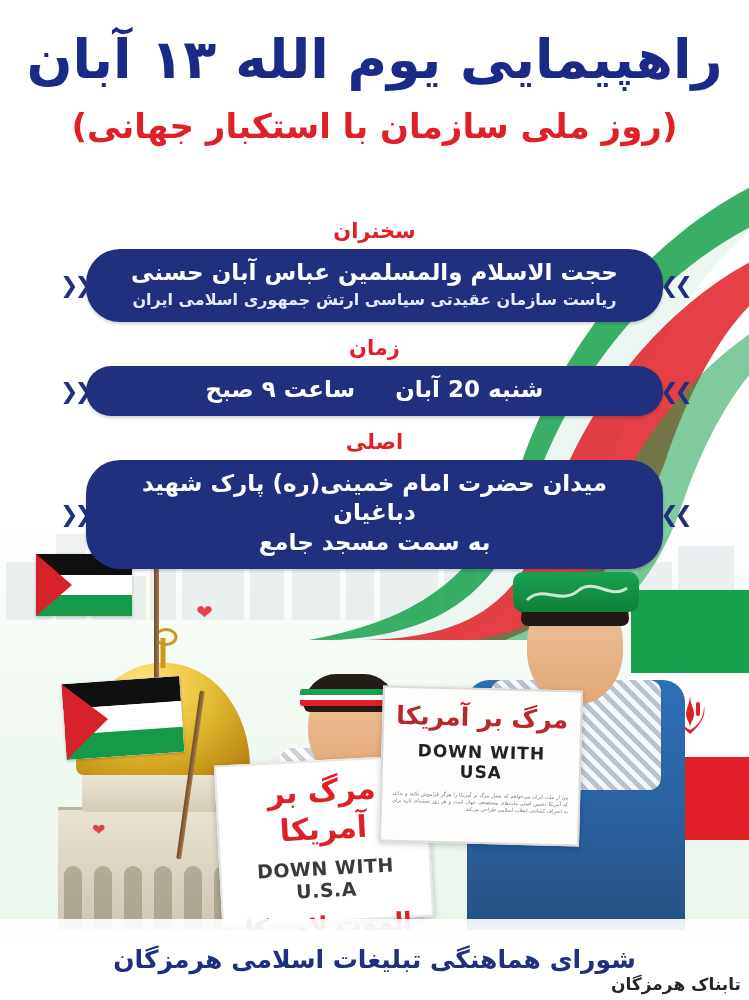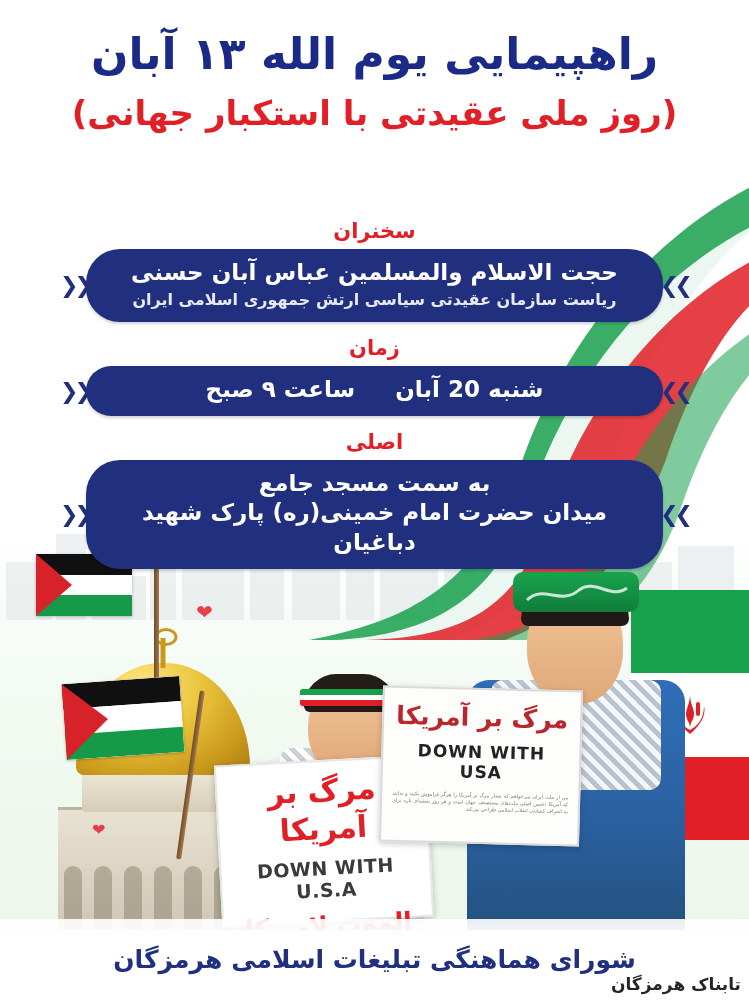--- a/index.html
+++ b/index.html
@@ -58,21 +58,21 @@
 
   
   .headline {
     position: absolute;
     top: 26px;
     left: 0; right: 0;
     text-align: center;
     z-index: 6;
   }
   .headline .line1 {
-    font-size: 44px;
+    font-size: 54px;
     font-weight: bold;
     color: #1b2a86;
     letter-spacing: 0px;
     line-height: 1.25;
     padding: 0 26px;
     text-shadow: 0 1px 0 #ffffff;
   }
   .headline .line2 {
     margin-top: 10px;
     font-size: 34px;
@@ -480,21 +480,21 @@
     <svg class="ribbon" viewBox="0 0 520 470" preserveAspectRatio="none">
       <path d="M520,0 C410,40 300,150 250,300 C215,405 150,450 40,470 L180,470 C280,430 320,360 350,270 C395,135 470,60 520,36 Z" fill="#18a04c" opacity="0.85"></path>
       <path d="M520,40 C415,78 310,182 262,325 C230,425 168,465 64,470 L200,470 C296,432 340,366 372,280 C414,156 476,92 520,72 Z" fill="#ffffff" opacity="0.9"></path>
       <path d="M520,74 C420,112 322,212 278,348 C250,436 196,468 96,470 L236,470 C326,436 364,372 396,292 C434,178 482,124 520,106 Z" fill="#e01f26" opacity="0.85"></path>
       <path d="M520,140 C440,180 360,270 330,370 C312,430 270,460 205,470 L300,470 C360,442 392,396 414,332 C446,240 486,190 520,168 Z" fill="#18a04c" opacity="0.55"></path>
     </svg>
   </div>
 
   <div class="headline">
     <div class="line1">راهپیمایی یوم الله ۱۳ آبان</div>
-    <div class="line2">(روز ملی عقیدتی با استکبار جهانی)</div>
+    <div class="line2">(روز ملی سازمان با استکبار جهانی)</div>
   </div>
 
   <div class="info">
 
     <div class="info-group">
       <div class="info-label">سخنران</div>
       <div class="pill-wrap">
         <span class="chev right">❯❯</span>
         <span class="chev left">❮❮</span>
         <div class="pill">
@@ -518,22 +518,22 @@
         </div>
       </div>
     </div>
 
     <div class="info-group">
       <div class="info-label">اصلی</div>
       <div class="pill-wrap">
         <span class="chev right">❯❯</span>
         <span class="chev left">❮❮</span>
         <div class="pill two-line">
+          <div class="main">میدان حضرت امام خمینی(ره) پارک شهید دباغیان</div>
           <div class="main">به سمت مسجد جامع</div>
-          <div class="main">میدان حضرت امام خمینی(ره) پارک شهید دباغیان</div>
         </div>
       </div>
     </div>
 
   </div>
 
   <div class="photo-area">
 
     <div class="iflag">
       <div class="band green"></div>

